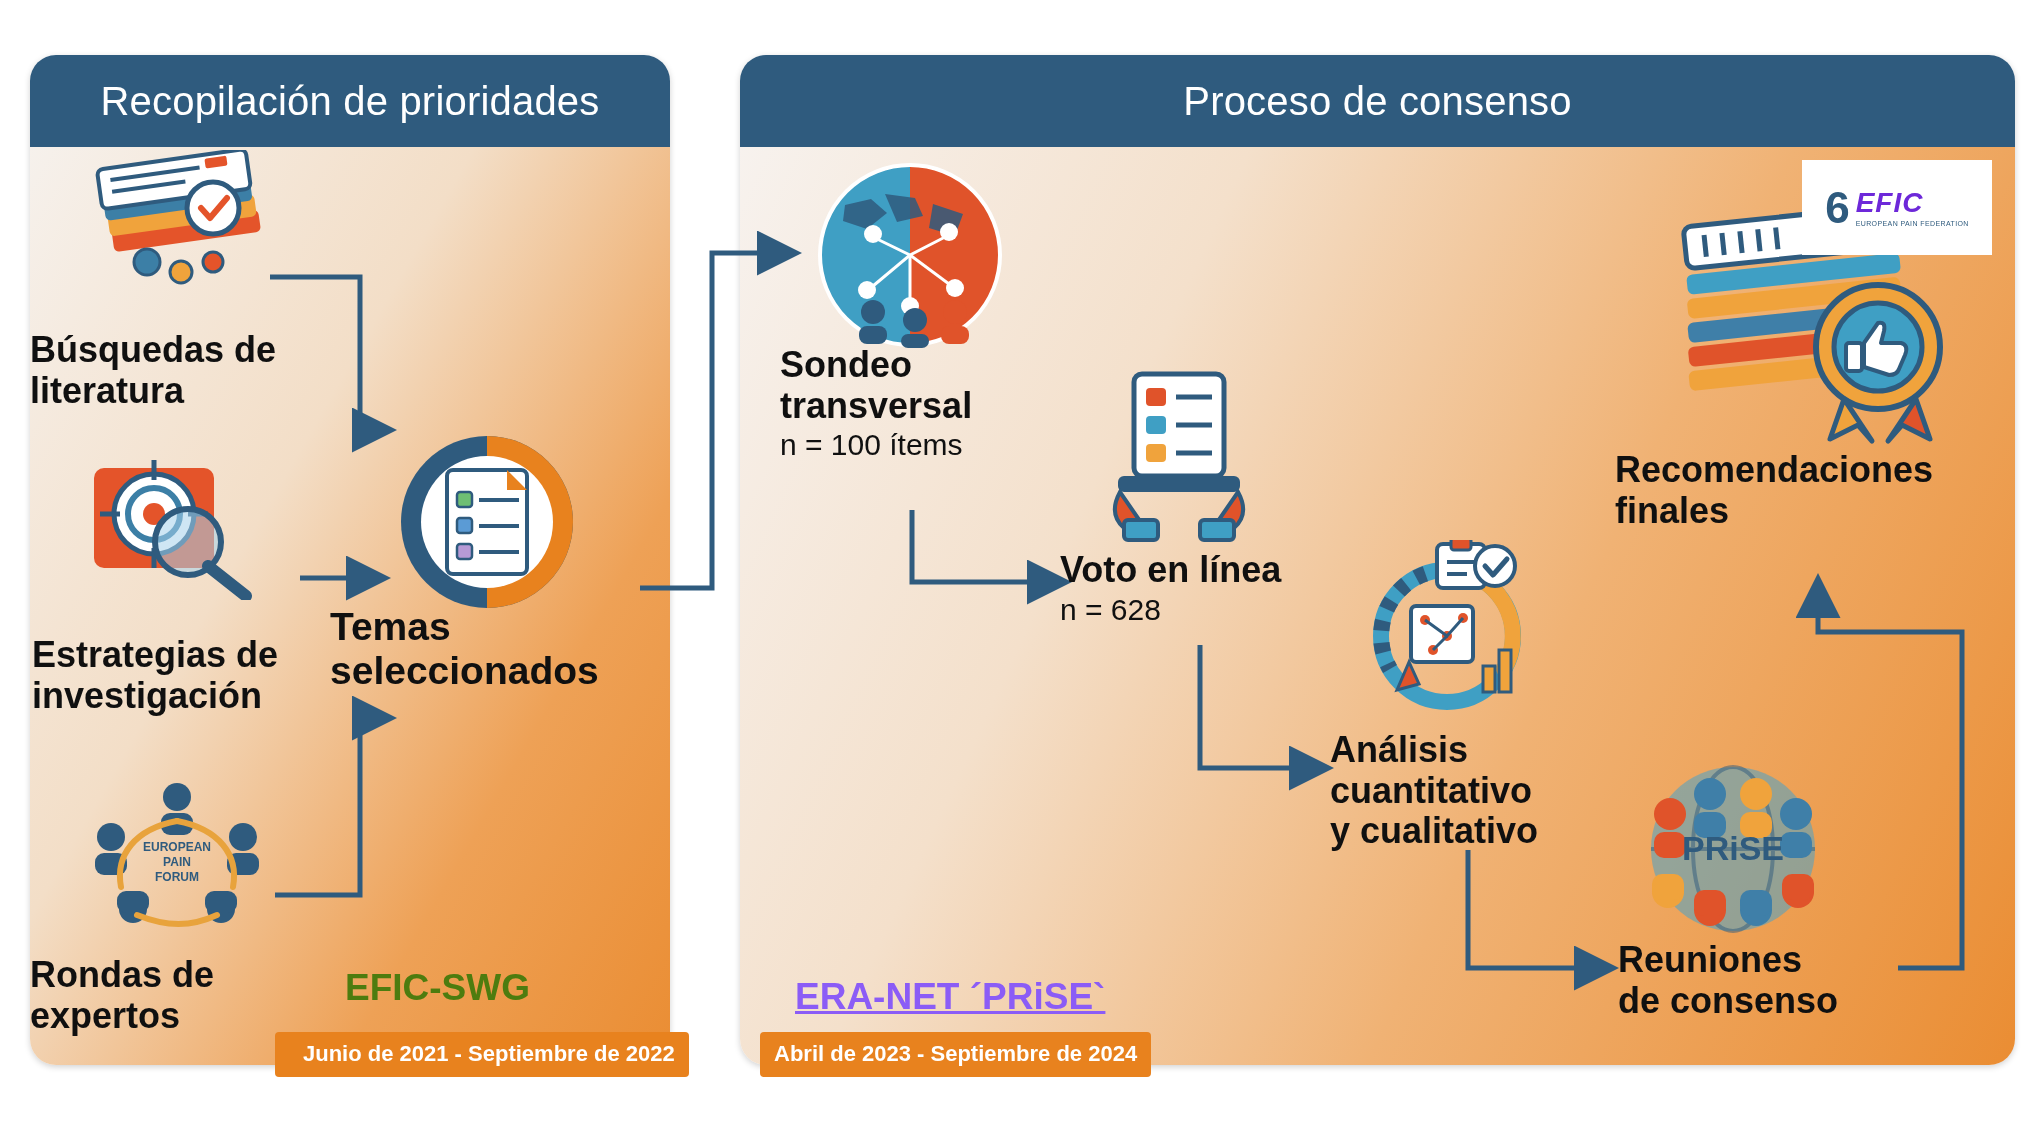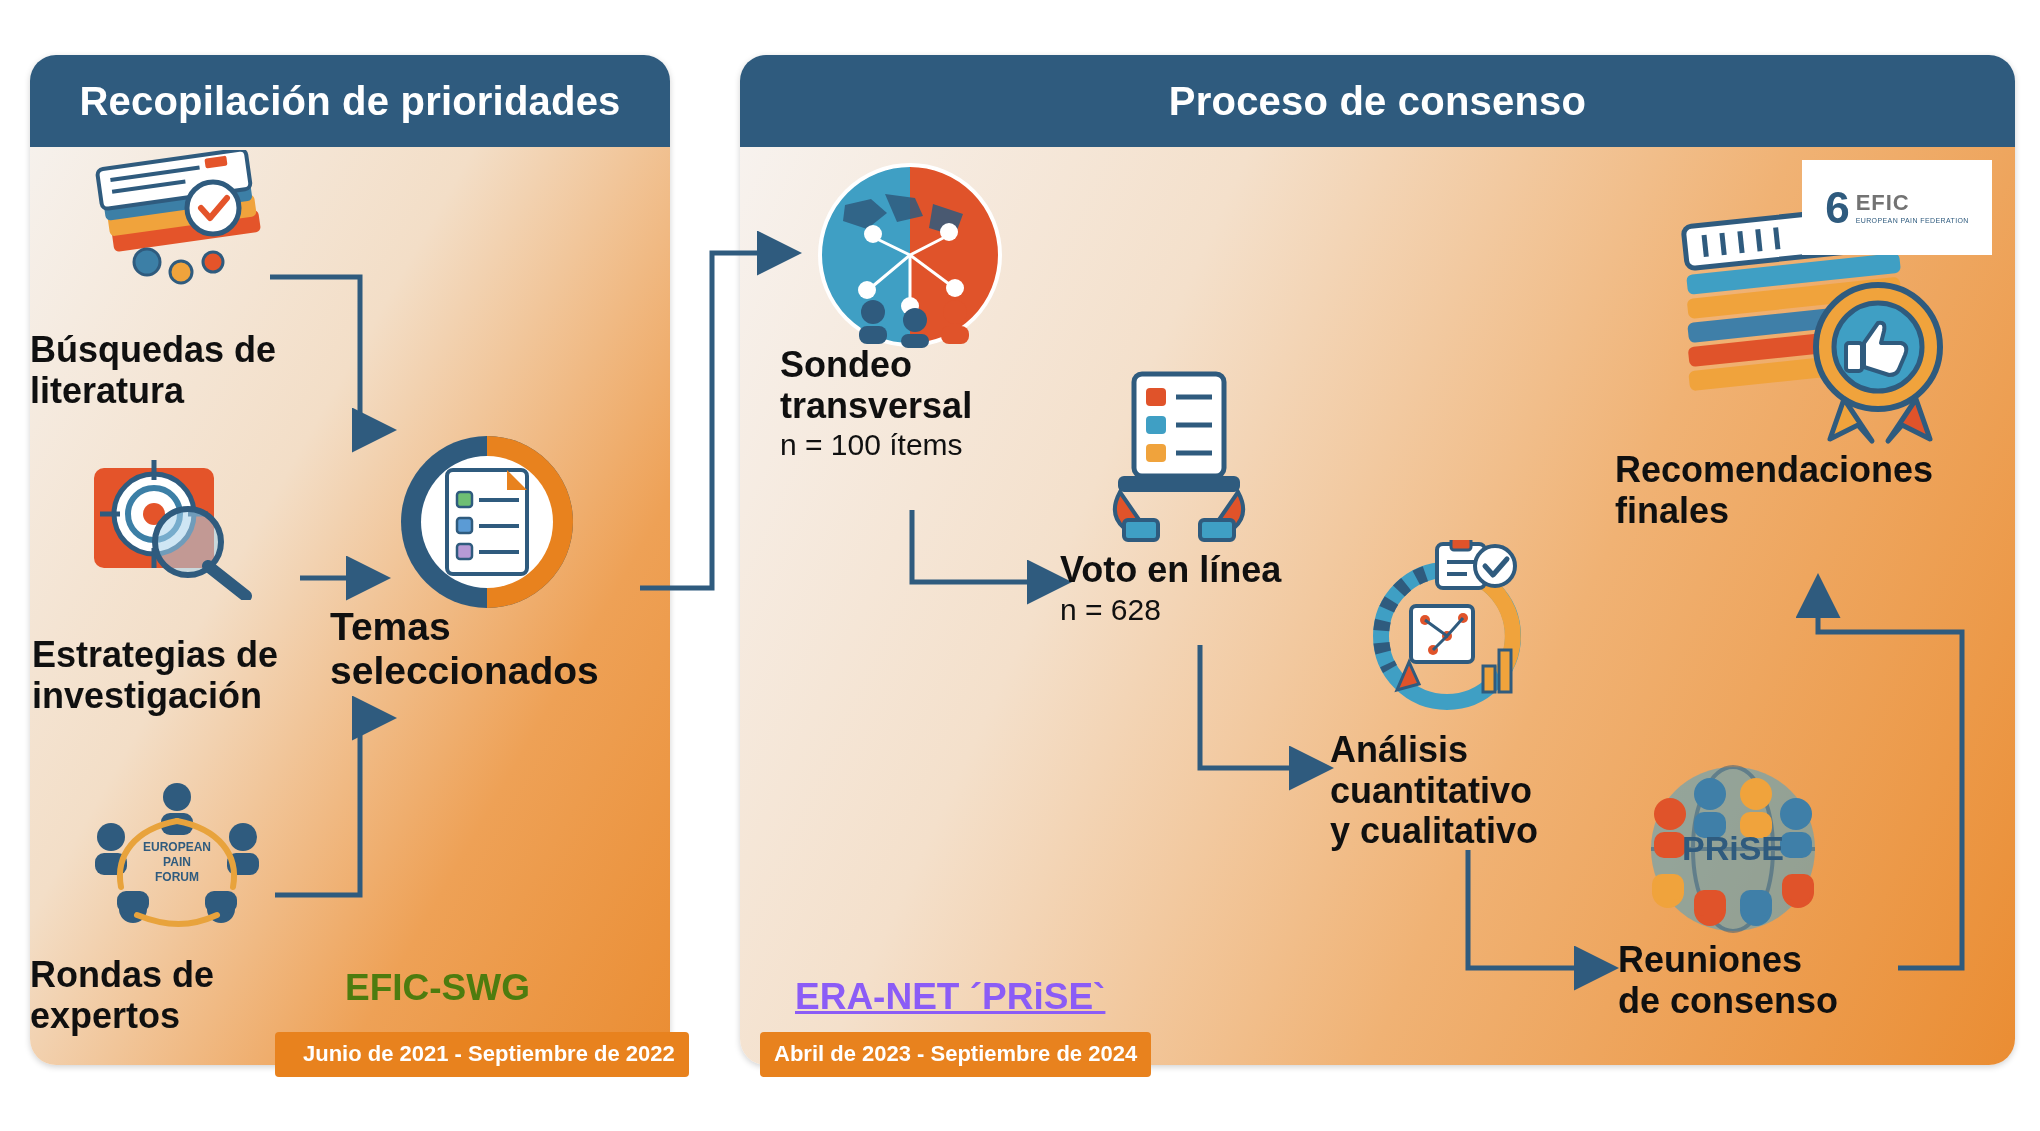--- a/index.html
+++ b/index.html
@@ -24,21 +24,21 @@
     box-shadow: 0 2px 6px rgba(0,0,0,0.18);
   }
   .panel-header {
     height: 92px;
     background: #2f5b7e;
     color: #ffffff;
     display: flex;
     align-items: center;
     justify-content: center;
     font-size: 40px;
-    font-weight: bold;
+    font-weight: normal;
     letter-spacing: .2px;
   }
   .panel-body {
     position: absolute;
     top: 92px; left: 0; right: 0; bottom: 0;
   }
 
   #panel-left { left: 30px; top: 55px; width: 640px; height: 1010px; }
   #panel-left .panel-body {
     background: linear-gradient(120deg, #f6f1ec 0%, #f3dec7 38%, #eea156 72%, #ea8d33 100%);
@@ -102,22 +102,23 @@
     left: 1802px; top: 160px;
     width: 190px; height: 95px;
     background: #ffffff;
     display: flex; align-items: center; justify-content: center;
     gap: 6px;
   }
   #efic-logo-card .efic-mark {
     font-size: 44px; color: #2f5b7e; font-weight: bold; line-height: 1;
   }
   #efic-logo-card .efic-word {
-    font-size: 22px; color: #737373; font-weight: bold; letter-spacing: 1px;
+    font-size: 28px; color: #6d28d9; font-weight: bold; letter-spacing: 1px;
     line-height: 1;
+    font-style: italic;
   }
   #efic-logo-card .efic-tag {
     font-size: 7px; color: #2f5b7e; letter-spacing: .4px; display:block;
     margin-top: 3px; text-align: center;
   }
 </style>
 </head>
 <body>
 
 <div id="canvas">

